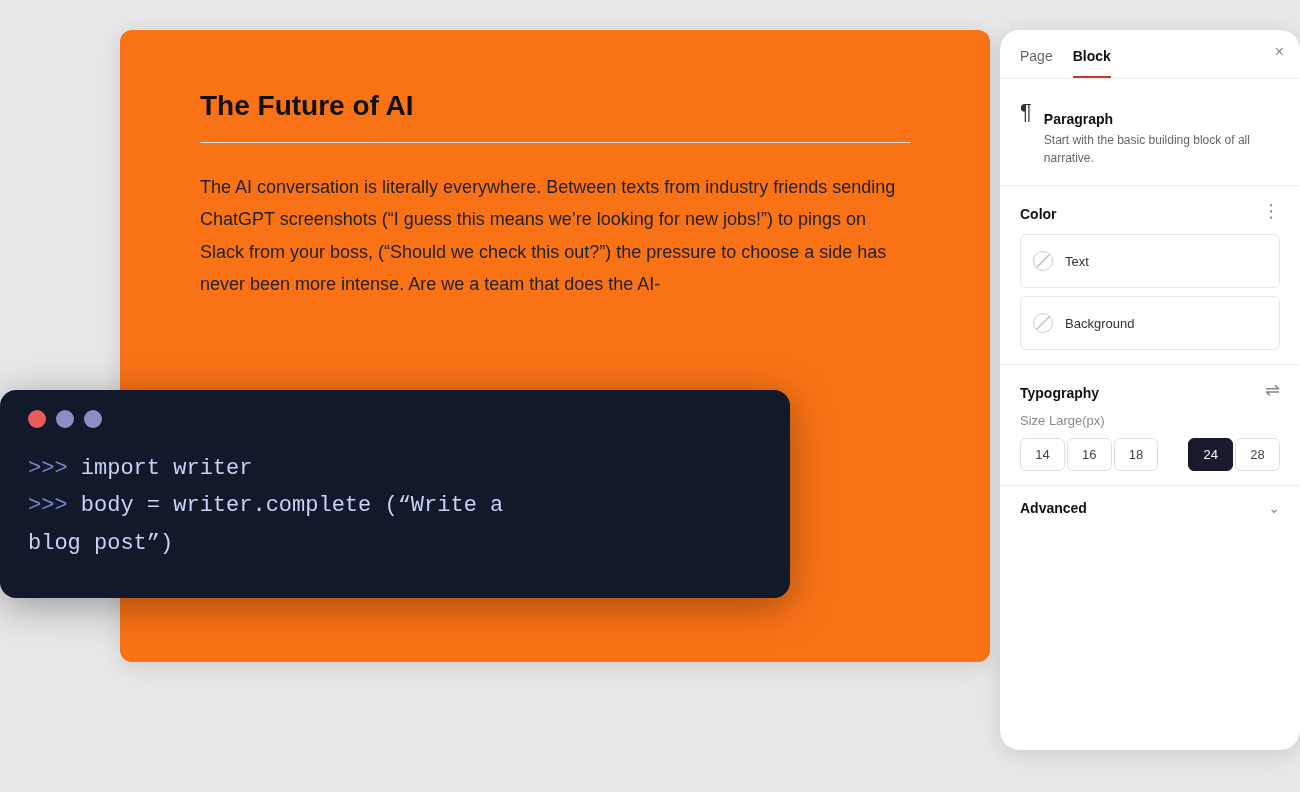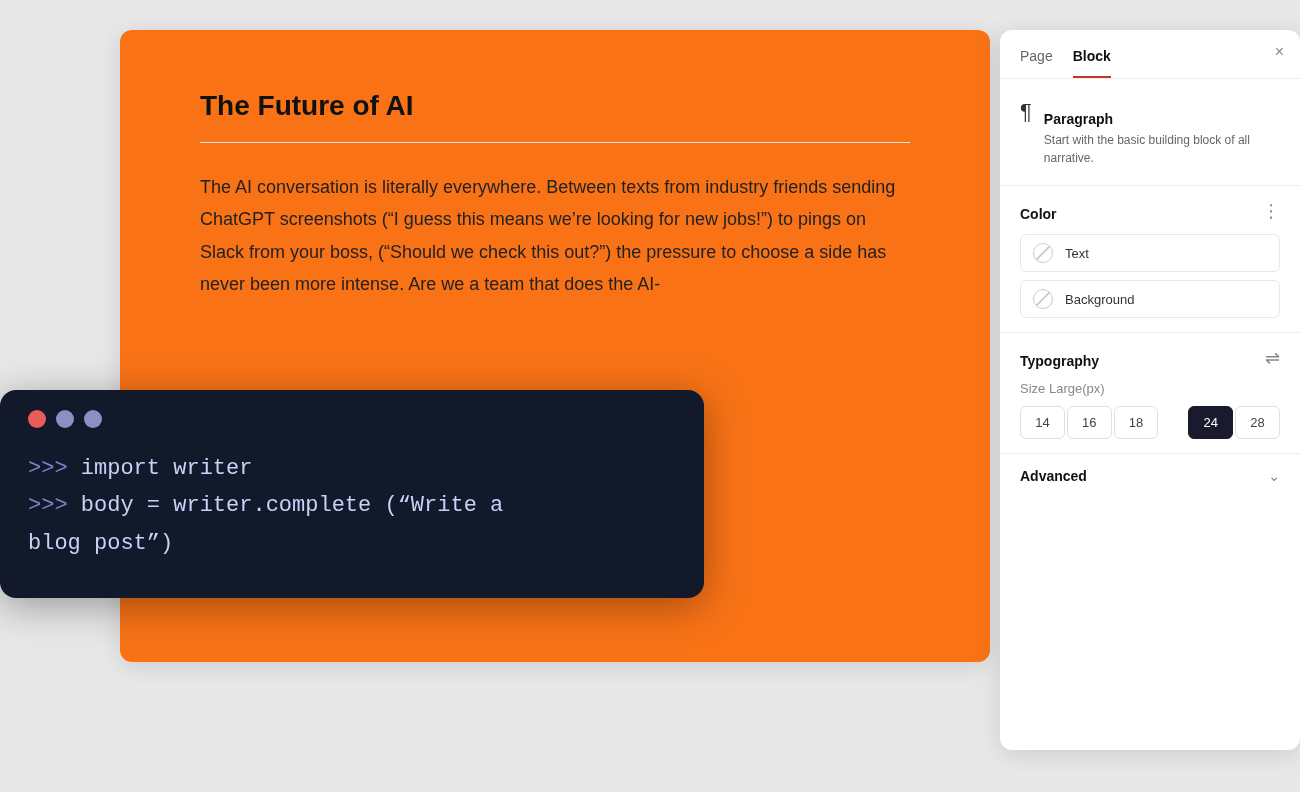--- a/index.html
+++ b/index.html
@@ -43,21 +43,21 @@
       font-size: 18px;
       line-height: 1.8;
       color: #222;
     }
 
     
     .terminal-overlay {
       position: absolute;
       top: 390px;
       left: 0px;
-      width: 704px;
+      width: 790px;
       background: #12192b;
       border-radius: 16px;
       padding: 20px 28px 36px;
       box-shadow: 0 8px 40px rgba(0,0,0,0.35);
       z-index: 10;
     }
 
     .terminal-dots {
       display: flex;
       gap: 10px;
@@ -85,21 +85,21 @@
     .code-keyword { color: #c9d1f7; }
 
     
     .right-panel {
       position: absolute;
       top: 30px;
       right: 0px;
       width: 300px;
       height: 720px;
       background: #ffffff;
-      border-radius: 12px;
+      border-radius: 20px;
       box-shadow: 0 4px 24px rgba(0,0,0,0.12);
       overflow: hidden;
     }
 
     
     .panel-header {
       display: flex;
       align-items: center;
       padding: 18px 20px 0;
       border-bottom: 1px solid #eee;
@@ -182,21 +182,21 @@
     .section-menu-icon {
       color: #888;
       font-size: 18px;
       cursor: pointer;
     }
 
     .color-option {
       display: flex;
       align-items: center;
       gap: 12px;
-      padding: 8px 12px;
+      padding: 16px 12px;
       border: 1px solid #e8e8e8;
       border-radius: 6px;
       margin-bottom: 8px;
       cursor: pointer;
     }
 
     .color-option:last-child {
       margin-bottom: 0;
     }
 

